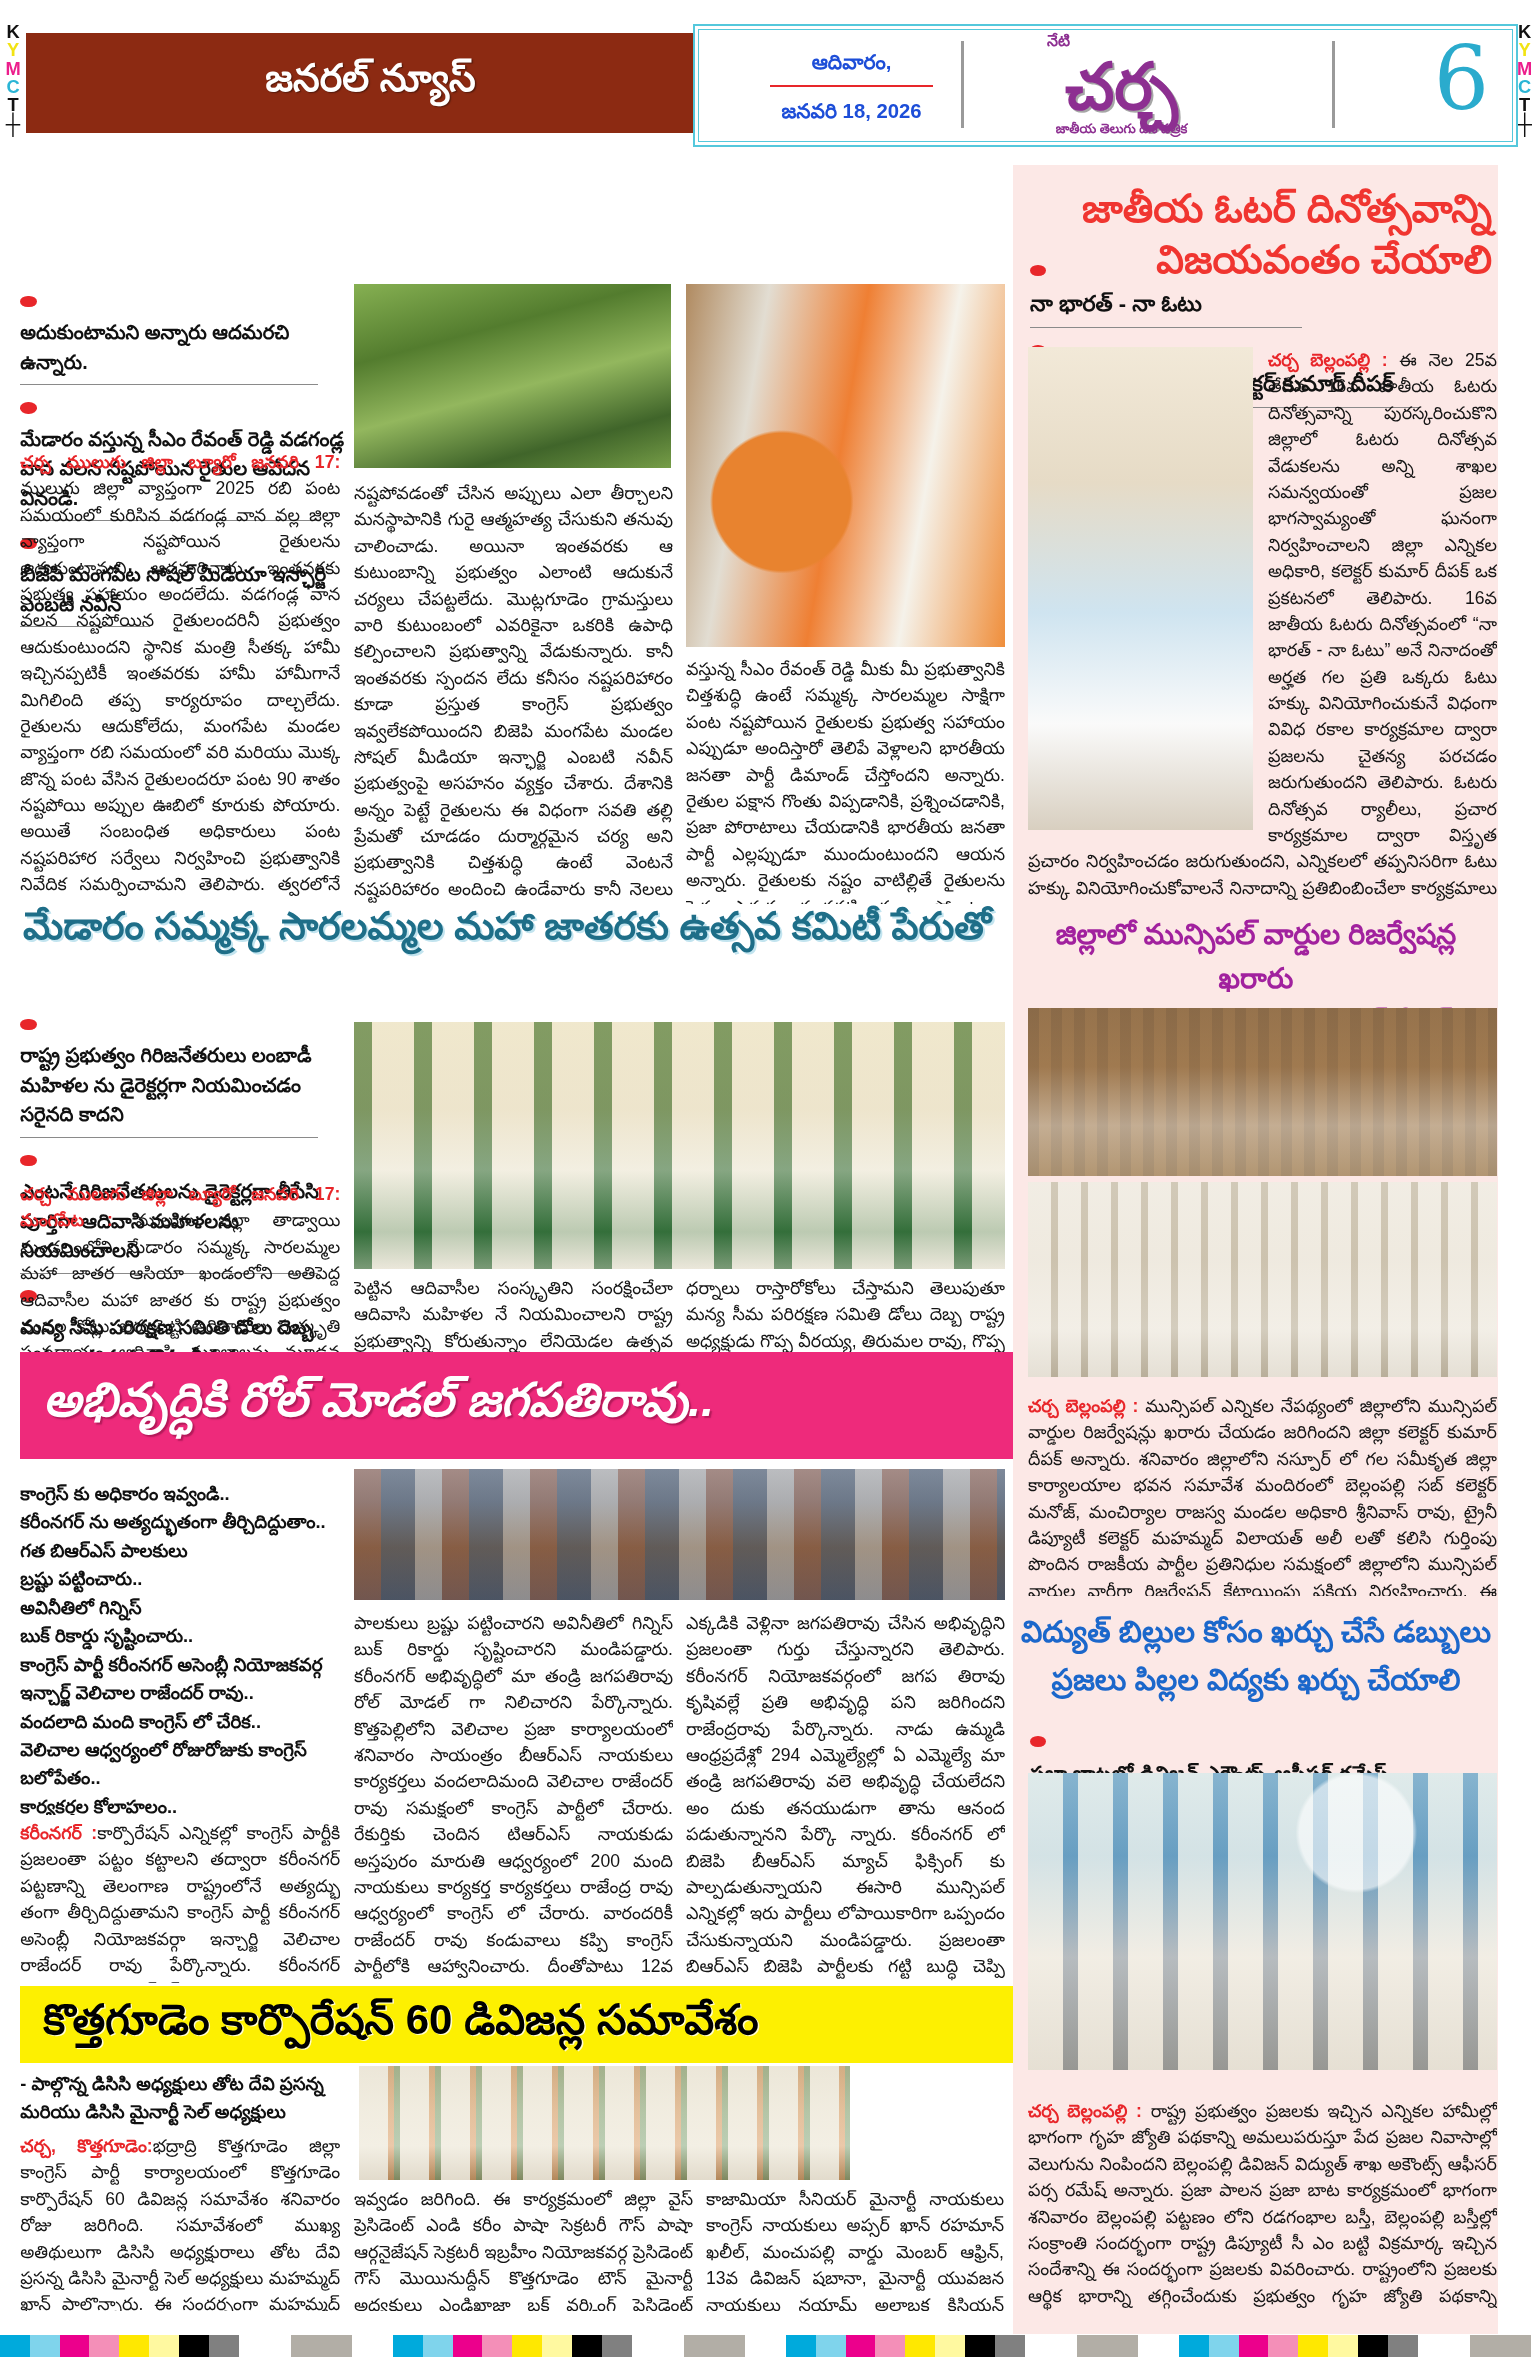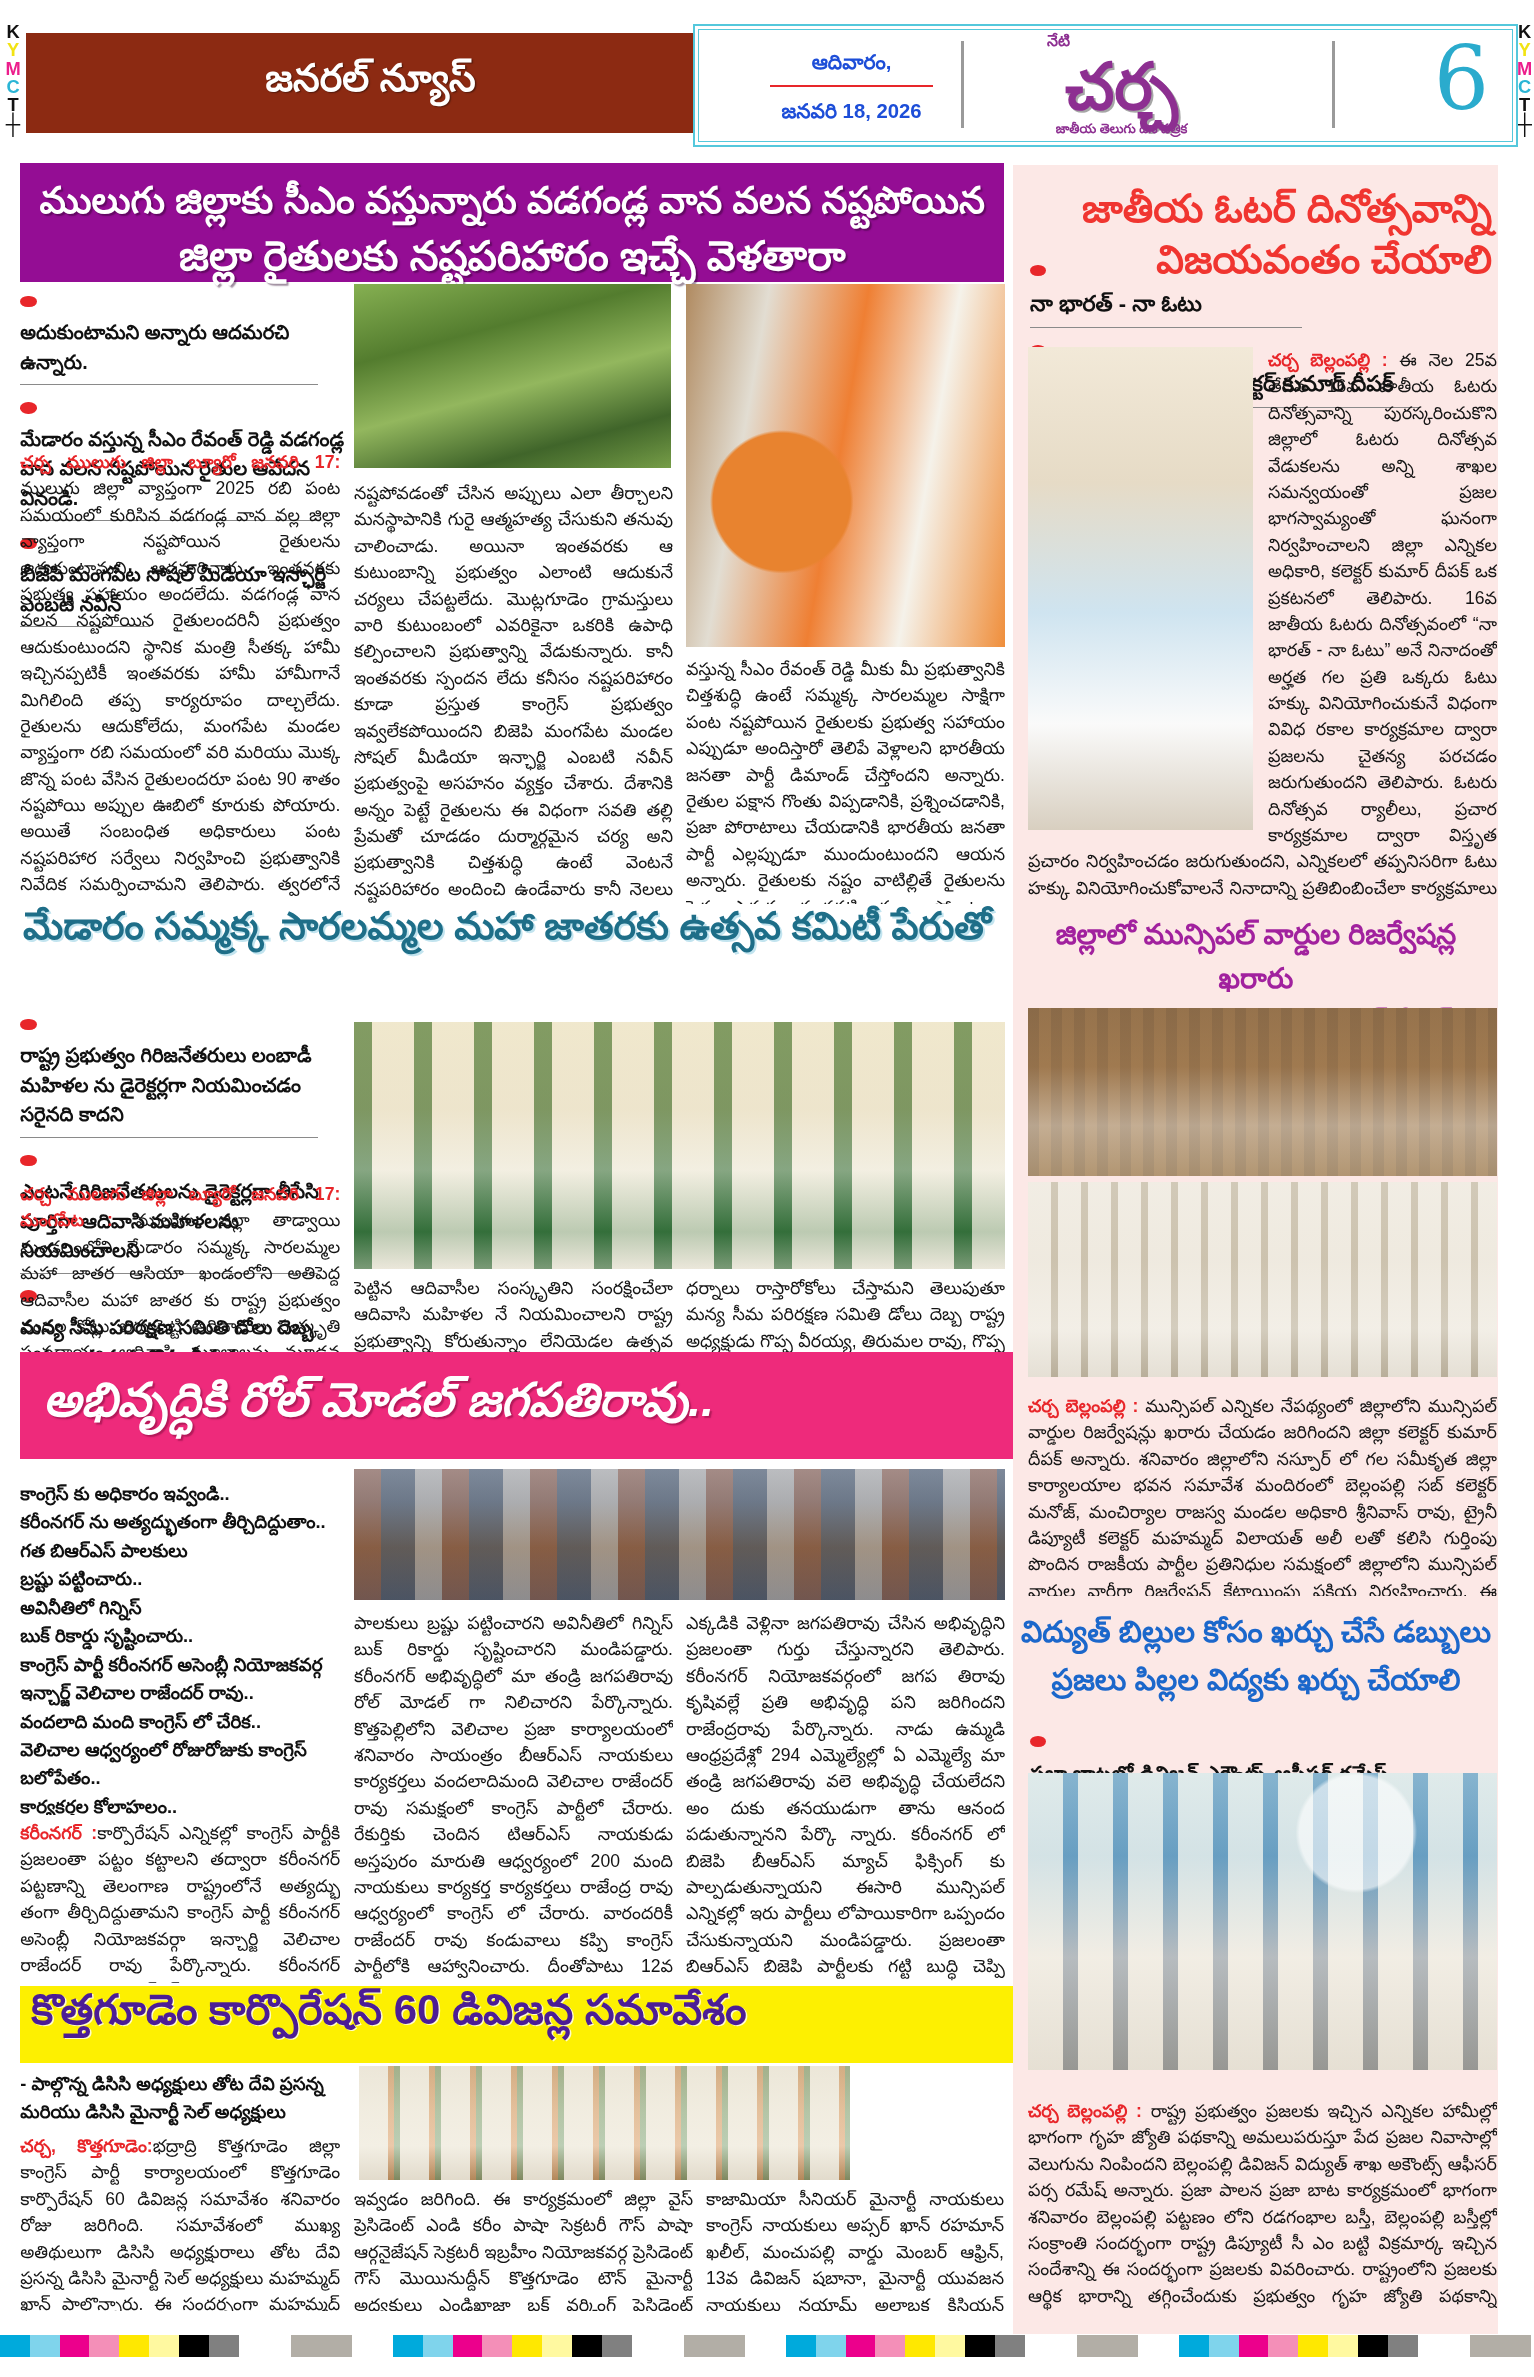--- a/index.html
+++ b/index.html
@@ -19,21 +19,21 @@
   .logo-top{font-size:15.6px;font-weight:bold;text-align:left;margin-left:27px;}
   .logo-main{font-size:65px;font-weight:bold;line-height:1.0;text-shadow:2px 2px 0 rgba(0,0,0,.35);}
   .logo-tag{font-size:13px;font-weight:bold;margin-top:2.7px;}
   .page-no{position:absolute;right:27px;top:5.4px;font-family:"DejaVu Serif",serif;font-size:87px;color:#2aabcd;line-height:1.1;}
   
   .purple-box{background:#940d94;color:#fff;text-align:center;font-weight:bold;text-shadow:2px 2px 1.4px rgba(40,0,40,.45);}
   .purple-box .hl1{font-size:37px;padding-top:9.5px;line-height:1.5;}
   .purple-box .hl2{font-size:41px;line-height:1.4;}
   .teal-head{color:#1e6e88;font-weight:bold;font-size:38px;text-shadow:2px 2px 0 #c2e4ef;line-height:1.0;}
   .pinkbar{background:#ee2a7b;color:#fff;font-weight:bold;font-size:47px;display:flex;align-items:center;padding-left:23px;text-shadow:2px 2px 1.4px rgba(90,0,40,.4);}
-  .yellowbar{background:#fdf001;color:#4c1d95;font-weight:bold;font-size:42px;display:flex;align-items:flex-start;padding-left:11px;text-shadow:1.4px 1.4px 0 rgba(255,255,255,.8);}
+  .yellowbar{background:#fdf001;color:#000000;font-weight:bold;font-size:42px;display:flex;align-items:center;padding-left:23px;text-shadow:1.4px 1.4px 0 rgba(255,255,255,.8);}
   
   .bullet{display:flex;gap:11px;font-weight:bold;font-size:19.7px;line-height:1.5;color:#111;flex-direction:column;}
   .bullet .dot{flex:none;width:16.3px;height:11.5px;border-radius:50%;background:#e8262a;margin-top:8.8px;}
   .sepline{border-bottom:1.4px solid #8a8a8a;width:92%;margin:6.8px 0 8.1px 0;}
   
   .body-col{font-size:17.6px;line-height:1.5;text-align:justify;color:#141414;overflow:hidden;word-break:break-word;}
   .lead{color:#e8262a;font-weight:bold;}
   .photo{background-size:cover;}
   
   .pinkcol{background:#fce8e6;}
@@ -80,24 +80,20 @@
     <div class="vbar" style="left:266px;"></div>
     <div class="logo-wrap">
       <div class="logo-top">నేటి</div>
       <div class="logo-main">చర్చ</div>
       <div class="logo-tag">జాతీయ తెలుగు దిన పత్రిక</div>
     </div>
     <div class="vbar" style="left:637px;"></div>
     <div class="page-no">6</div>
   </div>
 
-  <div class="abs purple-box" style="left:20.3px;top:163px;width:984px;height:119px;">
-    <div class="hl1">ములుగు జిల్లాకు సీఎం  వస్తున్నారు వడగండ్ల వాన వలన నష్టపోయిన</div>
-    <div class="hl2">జిల్లా రైతులకు నష్టపరిహారం ఇచ్చే వెళతారా</div>
-  </div>
 
   <div class="abs" style="left:20.3px;top:287px;width:324px;">
     <div class="bullet">
         <span class="dot"></span>
         <span>అదుకుంటామని అన్నారు ఆదమరచి ఉన్నారు.</span>
       </div>
     <div class="sepline"></div>
     <div class="bullet">
         <span class="dot"></span>
         <span>మేడారం వస్తున్న సీఎం రేవంత్ రెడ్డి వడగండ్ల వాన వలన నష్టపోయిన రైతుల ఆవేదన వినండి.</span>

